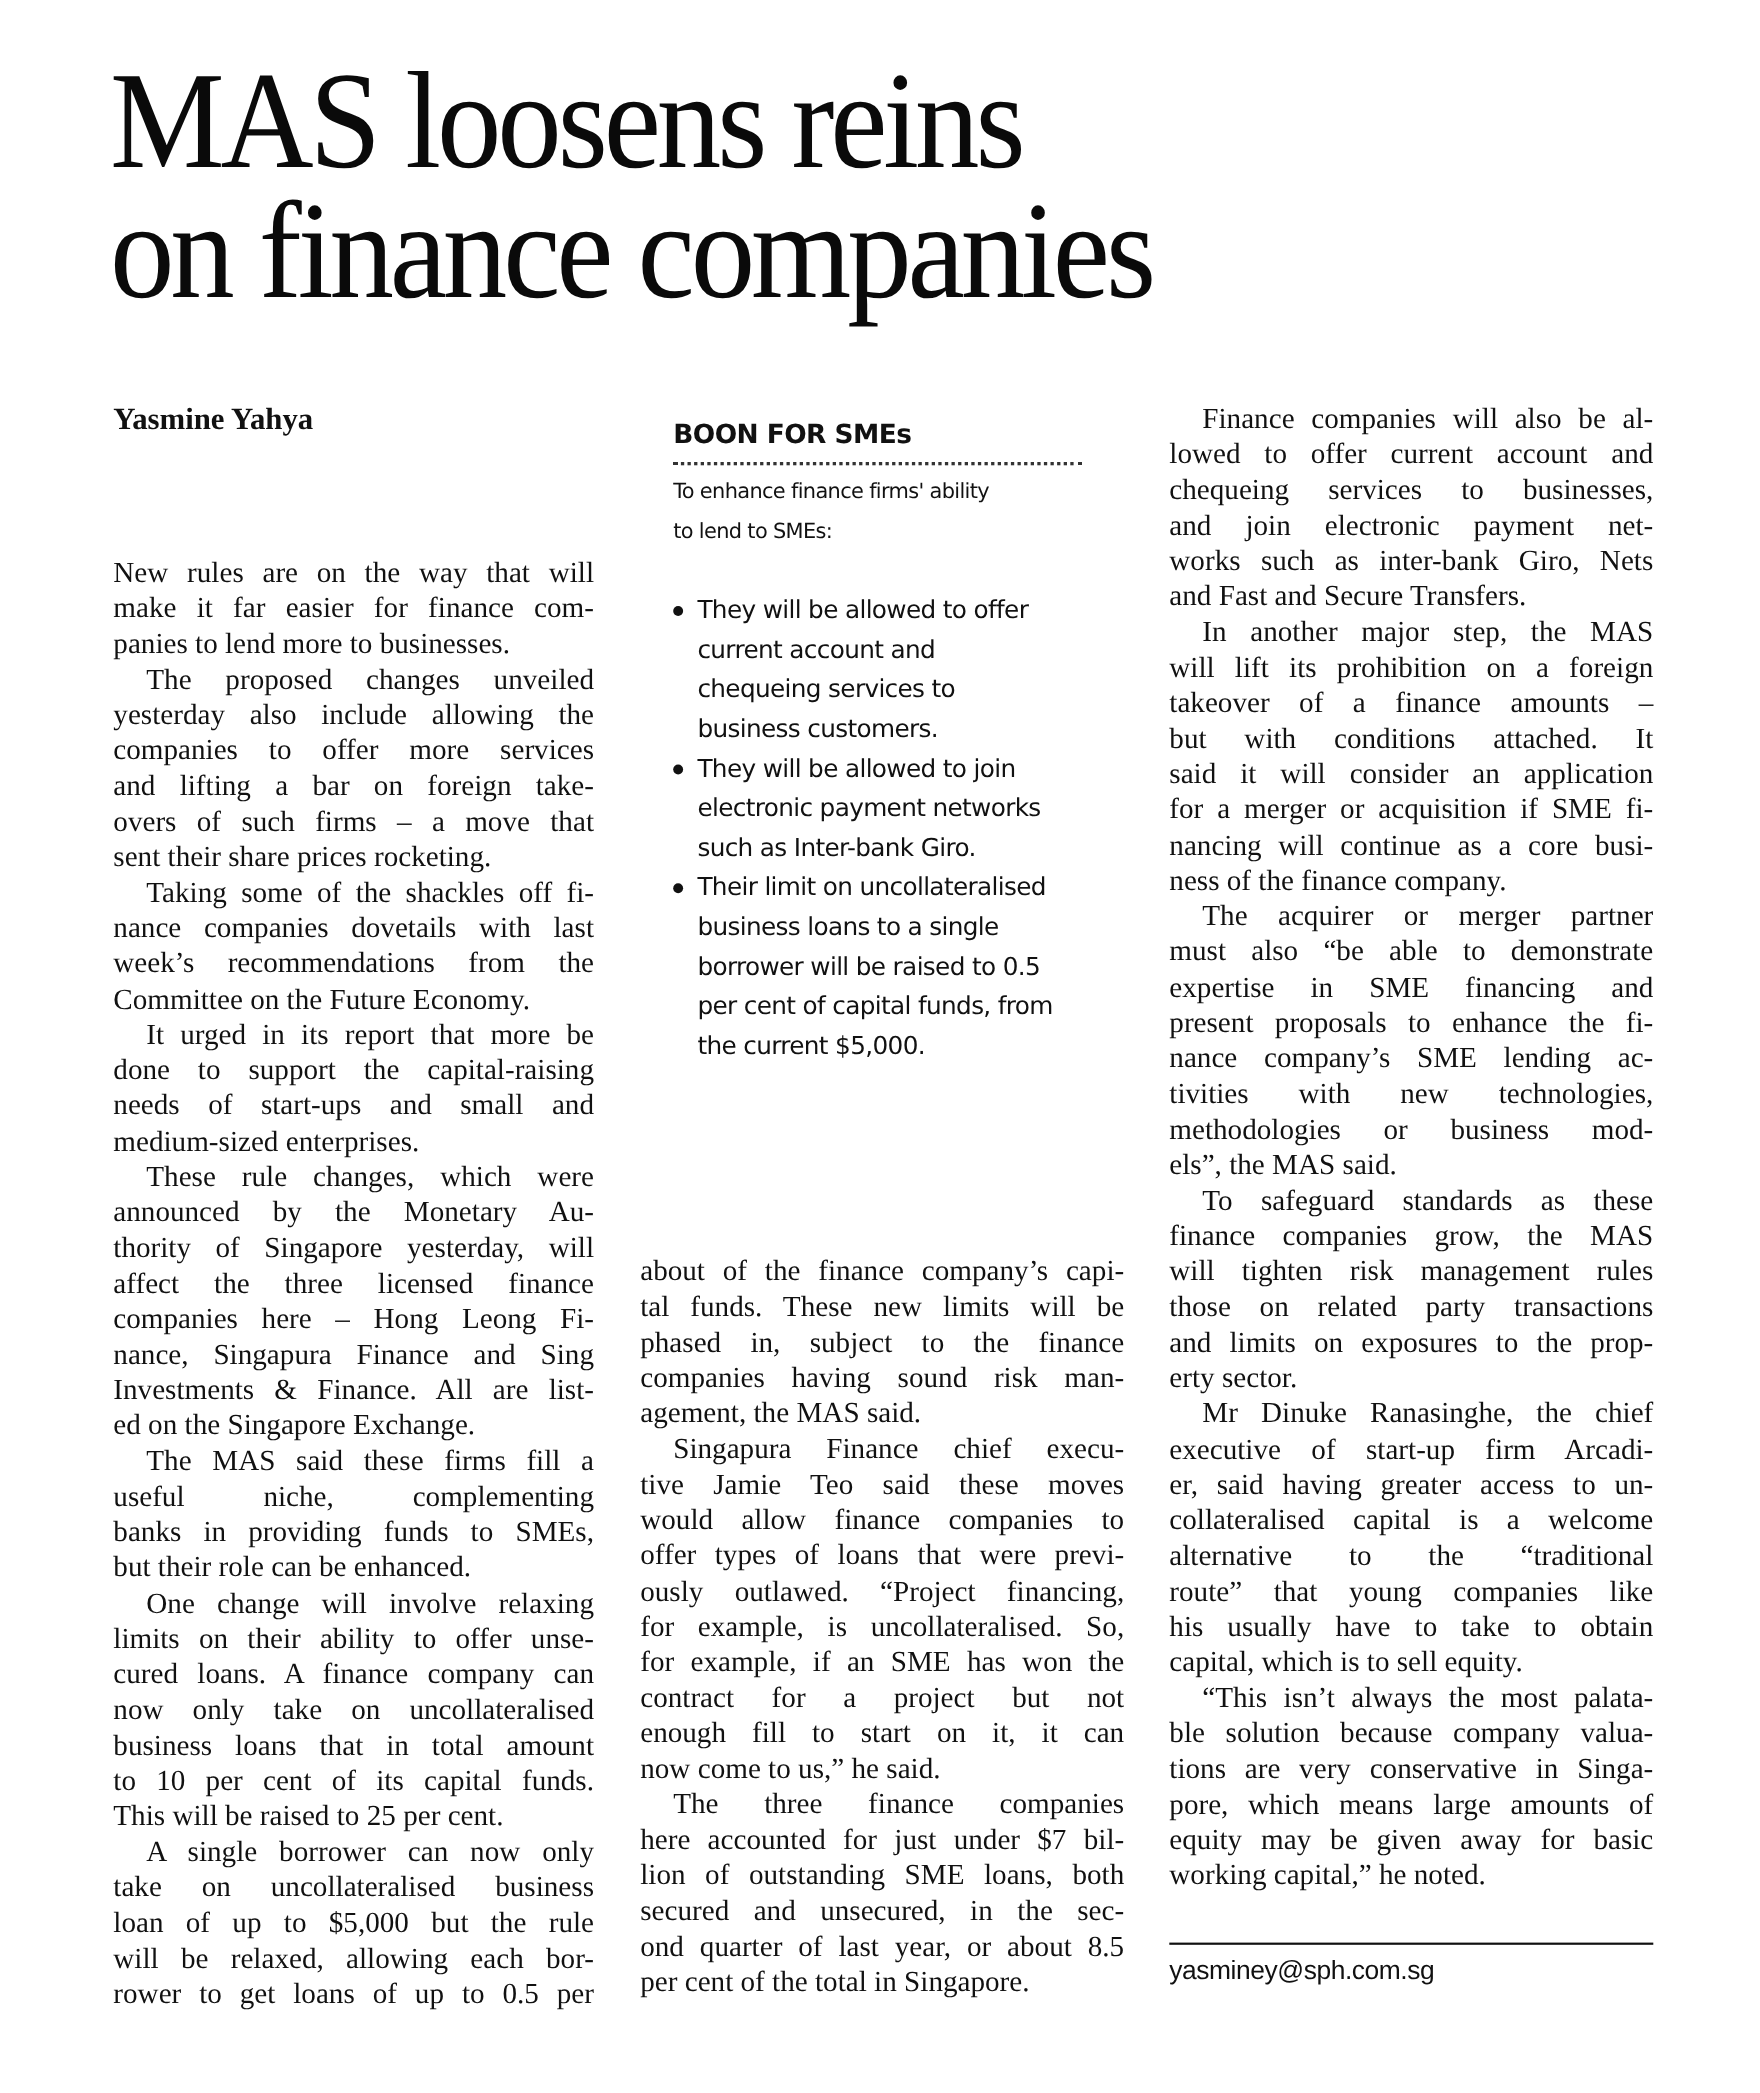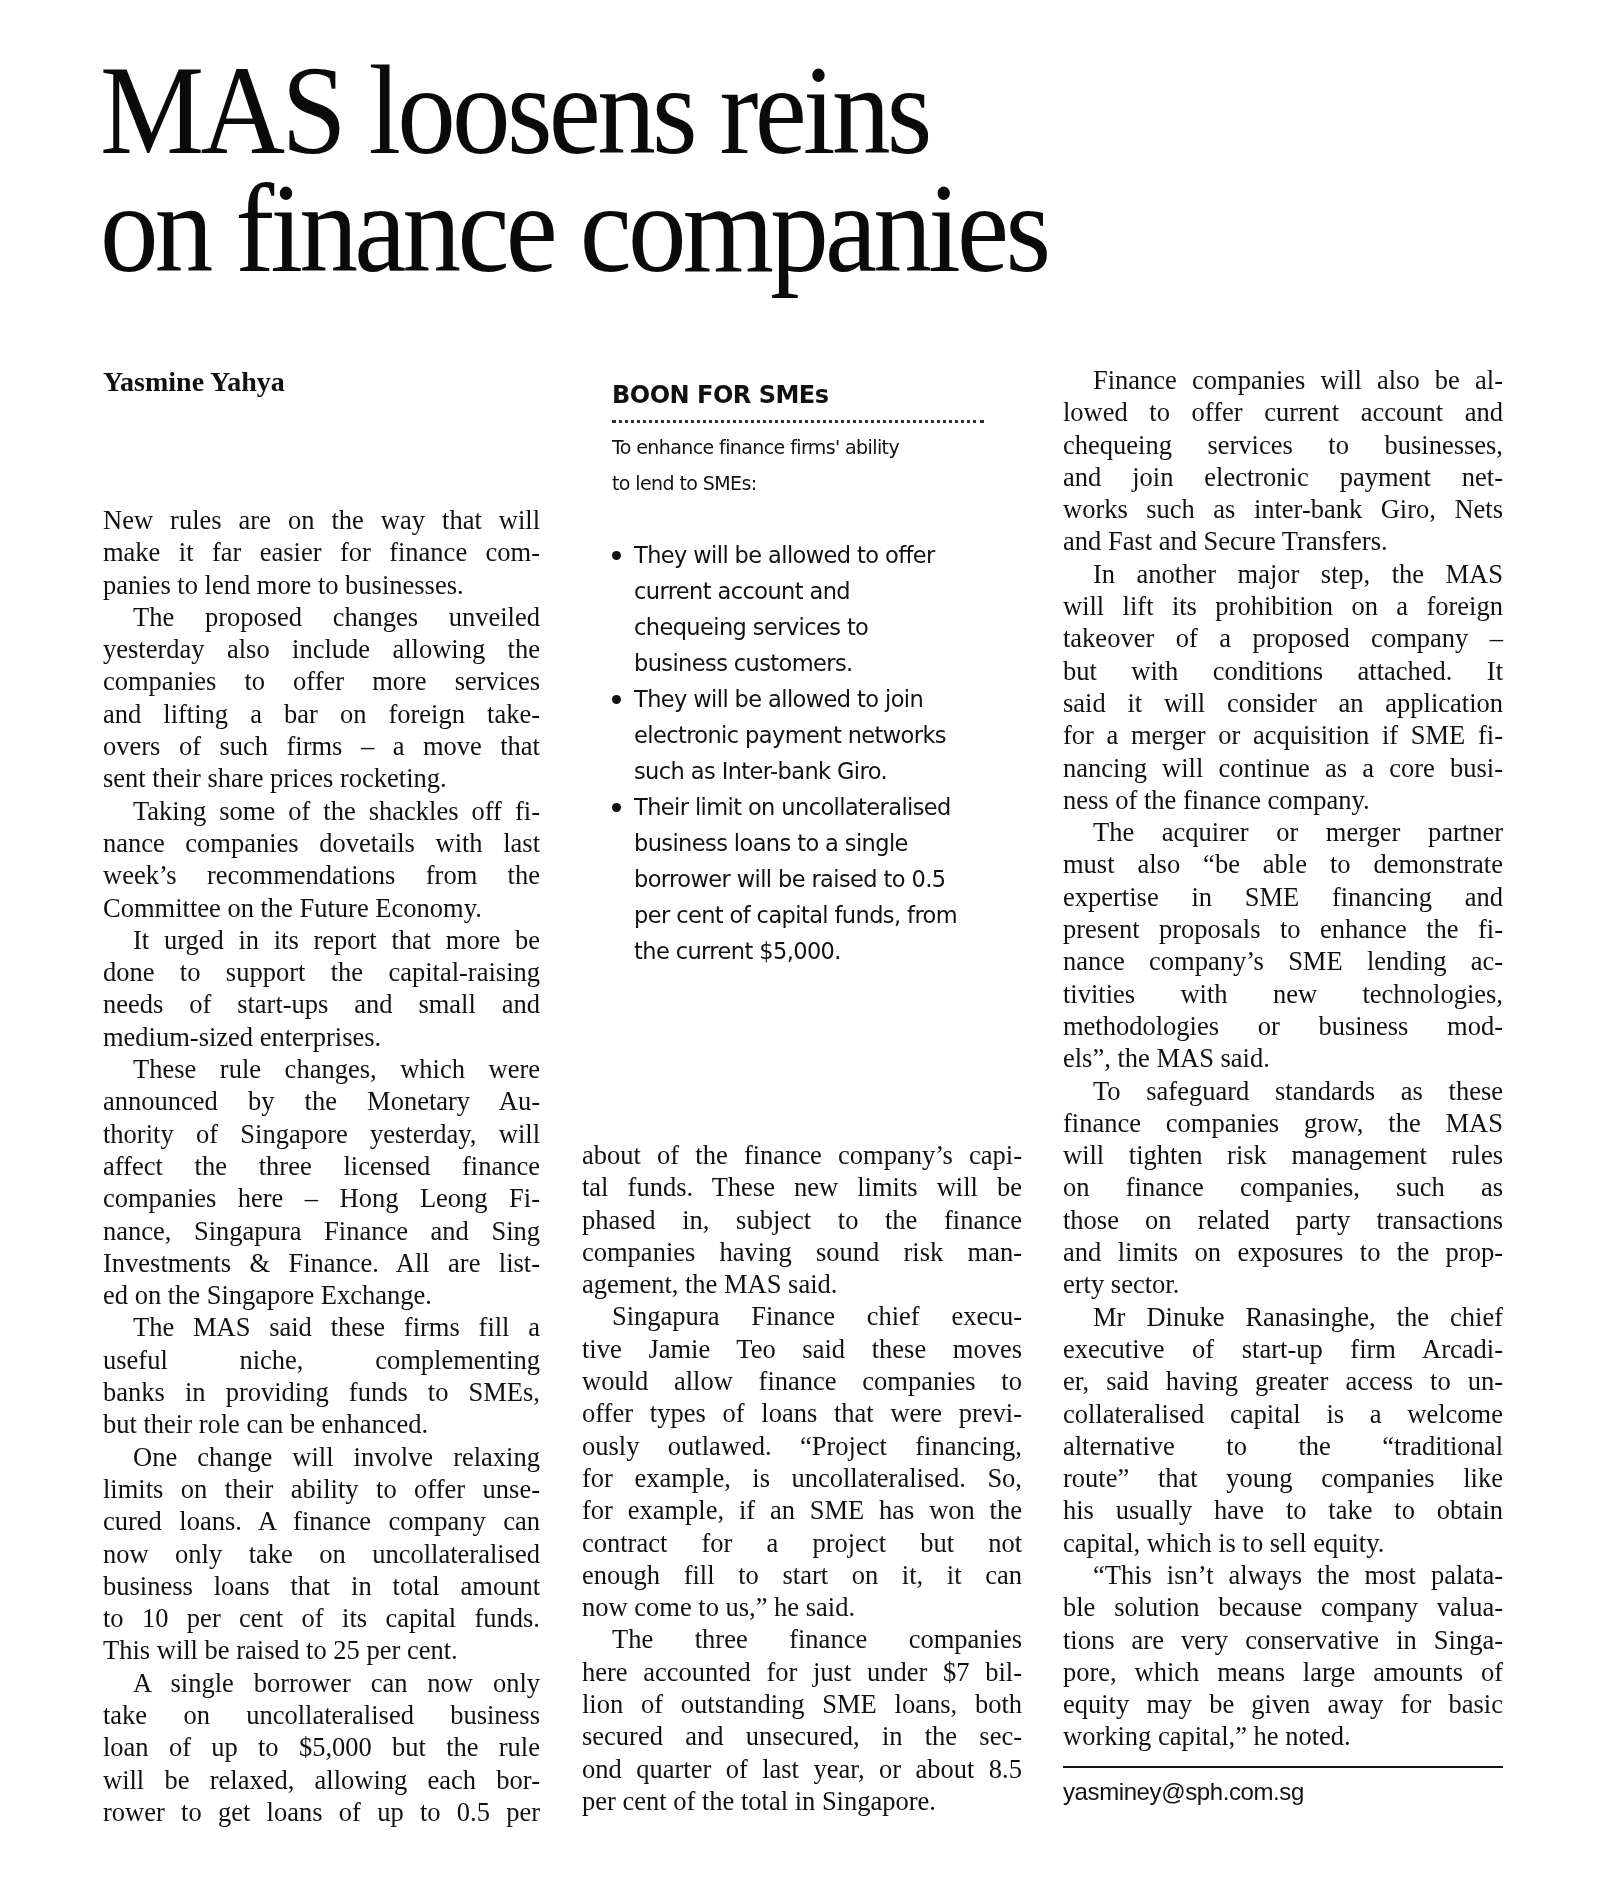--- a/index.html
+++ b/index.html
@@ -103,38 +103,37 @@
   </div>
 <div class="col col3">
     <span class="ln indent">Finance companies will also be al-</span>
     <span class="ln">lowed to offer current account and</span>
     <span class="ln">chequeing services to businesses,</span>
     <span class="ln">and join electronic payment net-</span>
     <span class="ln">works such as inter-bank Giro, Nets</span>
     <span class="ln last">and Fast and Secure Transfers.</span>
     <span class="ln indent">In another major step, the MAS</span>
     <span class="ln">will lift its prohibition on a foreign</span>
-    <span class="ln">takeover of a proposed company –</span>
+    <span class="ln">takeover of a finance amounts –</span>
     <span class="ln">but with conditions attached. It</span>
     <span class="ln">said it will consider an application</span>
     <span class="ln">for a merger or acquisition if SME fi-</span>
     <span class="ln">nancing will continue as a core busi-</span>
     <span class="ln last">ness of the finance company.</span>
     <span class="ln indent">The acquirer or merger partner</span>
     <span class="ln">must also “be able to demonstrate</span>
     <span class="ln">expertise in SME financing and</span>
     <span class="ln">present proposals to enhance the fi-</span>
     <span class="ln">nance company’s SME lending ac-</span>
     <span class="ln">tivities with new technologies,</span>
     <span class="ln">methodologies or business mod-</span>
     <span class="ln last">els”, the MAS said.</span>
     <span class="ln indent">To safeguard standards as these</span>
     <span class="ln">finance companies grow, the MAS</span>
     <span class="ln">will tighten risk management rules</span>
-    <span class="ln">on finance companies, such as</span>
     <span class="ln">those on related party transactions</span>
     <span class="ln">and limits on exposures to the prop-</span>
     <span class="ln last">erty sector.</span>
     <span class="ln indent">Mr Dinuke Ranasinghe, the chief</span>
     <span class="ln">executive of start-up firm Arcadi-</span>
     <span class="ln">er, said having greater access to un-</span>
     <span class="ln">collateralised capital is a welcome</span>
     <span class="ln">alternative to the “traditional</span>
     <span class="ln">route” that young companies like</span>
     <span class="ln">his usually have to take to obtain</span>

